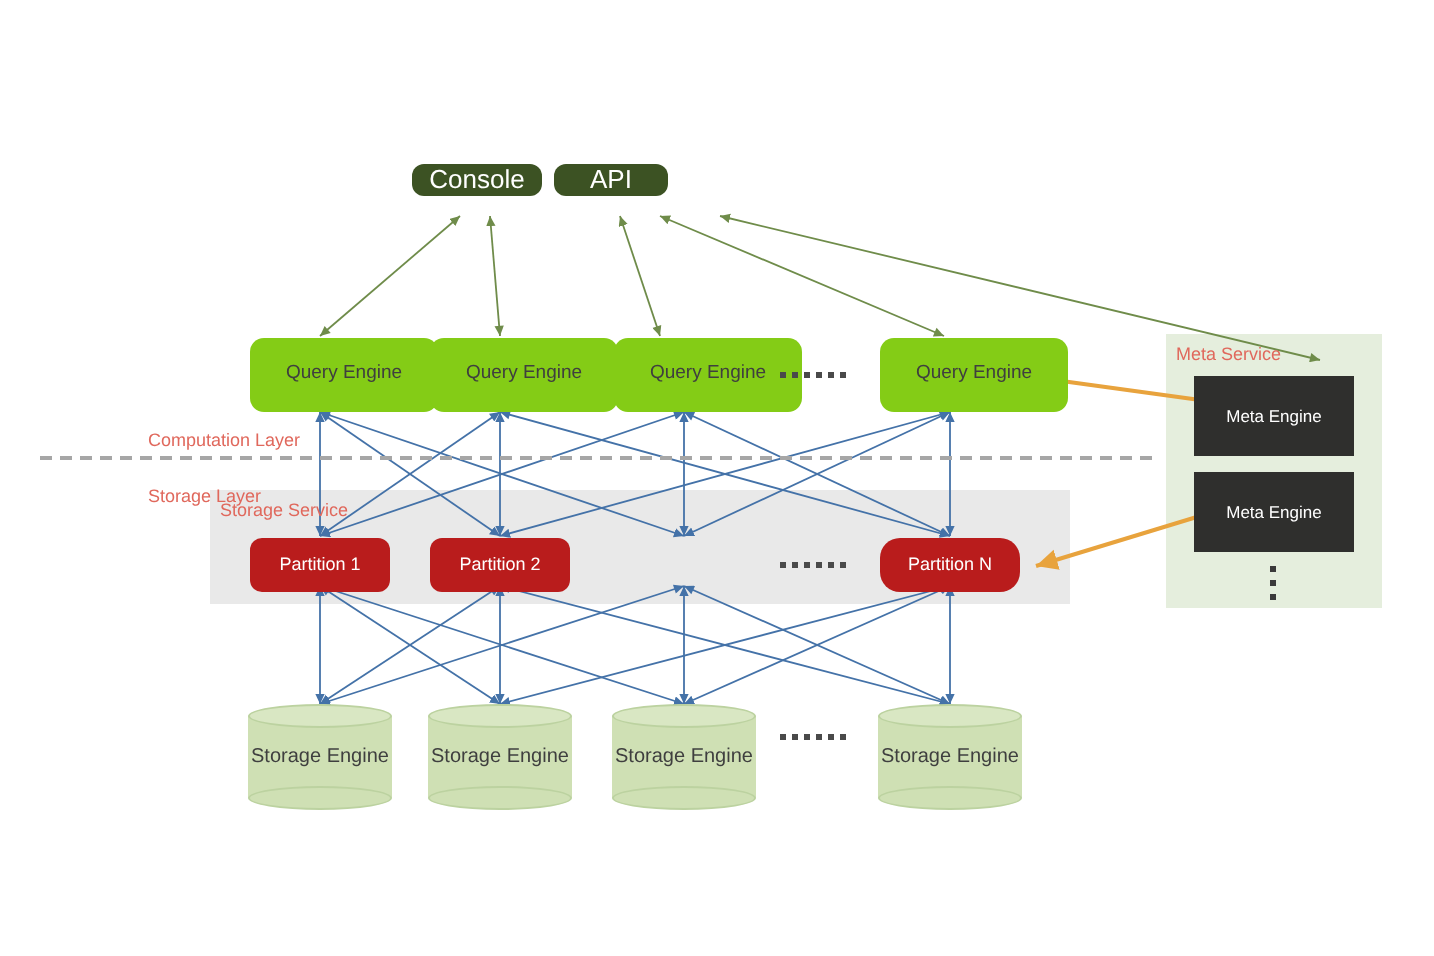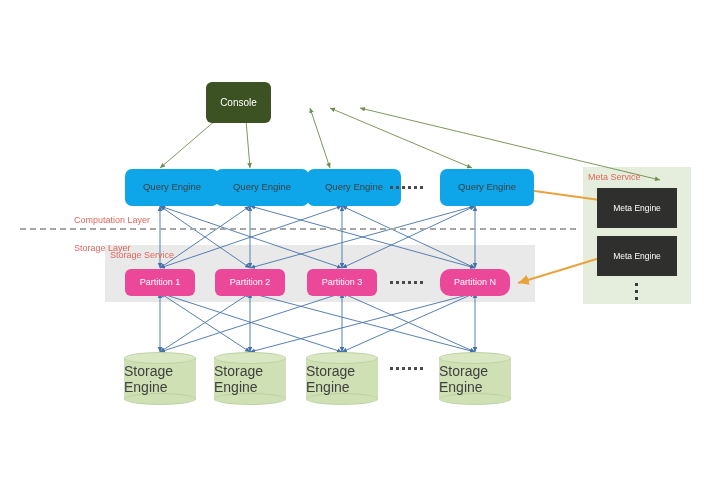--- a/index.html
+++ b/index.html
@@ -25,41 +25,41 @@
     position: absolute;
     box-sizing: border-box;
     display: flex;
     align-items: center;
     justify-content: center;
     text-align: center;
     line-height: 1.1;
   }
   
   .topbox {
-    height: 41px;
+    height: 16px;
     border-radius: 6px;
     background: #3c5223;
     color: #ffffff;
-    font-size: 10px;
+    font-size: 13px;
   }
   
   .qe {
     width: 94px;
     height: 37px;
     border-radius: 7px;
-    background: #0ea5e9;
+    background: #84cc16;
     color: #3f3f3f;
     font-size: 9.5px;
   }
   
   .part {
     width: 70px;
     height: 27px;
     border-radius: 6px;
-    background: #ec4899;
+    background: #b91c1c;
     color: #ffffff;
     font-size: 9px;
   }
   
   .panel {
     position: absolute;
     box-sizing: border-box;
   }
   #storage-service-panel {
     background: #e9e9e9;
@@ -113,22 +113,23 @@
     border: 1px solid #bcd2a0;
     box-sizing: border-box;
   }
   .cyl .lbl {
     position: absolute;
     left: 0; top: 0;
     width: 72px; height: 53px;
     display: flex;
     align-items: center;
     justify-content: center;
-    font-size: 14px;
+    font-size: 10px;
     color: #3f3f3f;
+    text-align: center;
   }
   
   .meta-engine {
     position: absolute;
     width: 80px;
     height: 40px;
     border-radius: 0;
     background: #2f2f2d;
     color: #ffffff;
     font-size: 8.5px;
@@ -243,40 +244,40 @@
     </g>
   </svg>
 
   <div style="position:absolute; left:20px; top:228px; width:556px; height:0;
               border-top:2.5px dashed #a6a6a6;"></div>
 
   <div class="layer-label" style="left:26px; top:215px;">Computation Layer</div>
   <div class="layer-label" style="left:26px; top:243px;">Storage Layer</div>
 
   <div class="node topbox" style="left:206px; top:82px; width:65px;">Console</div>
+  <div class="node topbox" style="left:277px; top:82px; width:57px;">API</div>
 
   <div class="node qe" style="left:125px; top:169px;">Query Engine</div>
   <div class="node qe" style="left:215px; top:169px;">Query Engine</div>
   <div class="node qe" style="left:307px; top:169px;">Query Engine</div>
   <div class="node qe" style="left:440px; top:169px;">Query Engine</div>
 
   <div class="ellipsis" style="left:390px; top:186px;">
     <i></i>
       <i></i>
       <i></i>
       <i></i>
       <i></i>
       <i></i>
   </div>
 
   <div class="panel-label" style="left:110px; top:250px;">Storage Service</div>
 
   <div class="node part" style="left:125px; top:269px;">Partition 1</div>
   <div class="node part" style="left:215px; top:269px;">Partition 2</div>
-  <div class="node part" style="left:307px; top:269px;">Partition 3</div>
   <div class="node part" style="left:440px; top:269px;border-radius:10px;">Partition N</div>
 
   <div class="ellipsis" style="left:390px; top:281px;">
     <i></i>
       <i></i>
       <i></i>
       <i></i>
       <i></i>
       <i></i>
   </div>

